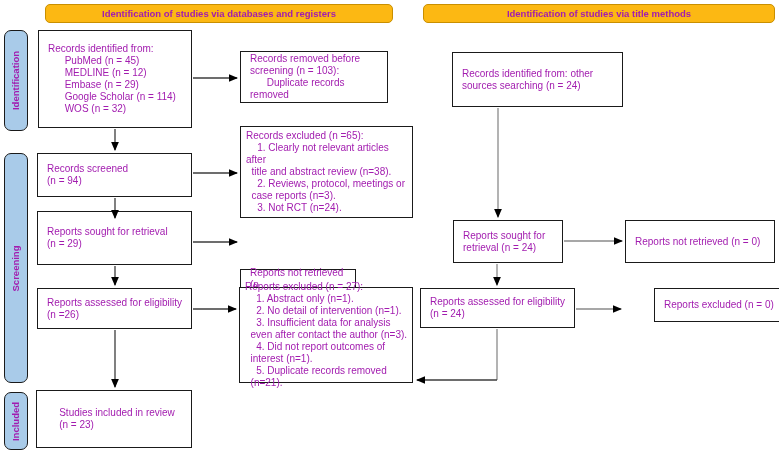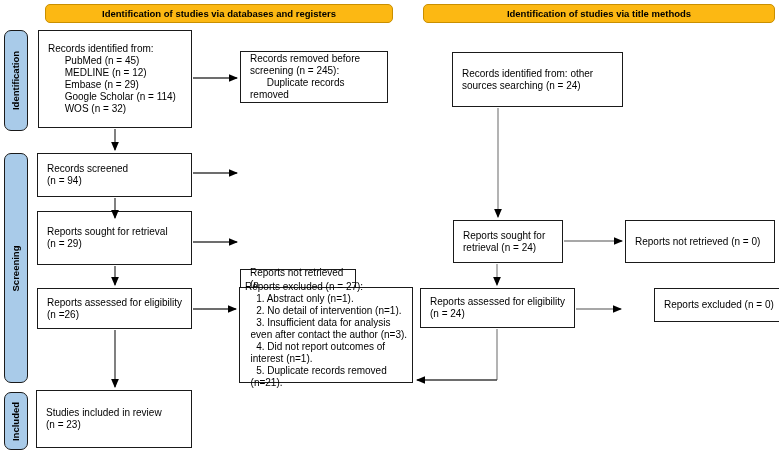--- a/index.html
+++ b/index.html
@@ -1,18 +1,18 @@
 <!DOCTYPE html>
 <html style="--header-fill: #FCB813; --header-border: #C98F00; --stage-fill: #A9CBE9; --stage-border: #1a1a1a; --box-border: #1a1a1a; --line-dark: #3d3d3d; --line-gray: #8a8a8a; --arrowhead: #000000;"><head>
 <meta charset="utf-8">
 <style>
   html,body { margin:0; padding:0; background:#fff; }
   .canvas {
     position:relative; width:779px; height:454px; background:#ffffff;
-    font-family:"Liberation Sans", sans-serif; color:#000000; overflow:hidden;
+    font-family:"Liberation Sans", sans-serif; color:#a21caf; overflow:hidden;
   }
   .hdr {
     position:absolute; box-sizing:border-box;
     background:var(--header-fill,#FCB813);
     border:1.5px solid var(--header-border,#C98F00);
     border-radius:5px;
     display:flex; align-items:center; justify-content:center;
     font-weight:bold; font-size:9.5px; text-align:center;
   }
   .vlabel {
@@ -74,29 +74,37 @@
 (n = 94)</span>
   </div>
   <div class="node pad-std" style="left:37px; top:211px; width:155px; height:54px;">
     <span>Reports sought for retrieval
 (n = 29)</span>
   </div>
   <div class="node pad-std" style="left:37px; top:288px; width:155px; height:41px;">
     <span>Reports assessed for eligibility
 (n =26)</span>
   </div>
-  <div class="node pad-std" style="left:36px; top:390px; width:156px; height:58px;">
+  <div class="node pad-std" style="left:36px; top:390px; width:156px; height:58px;justify-content:center;">
     <span>Studies included in review
 (n = 23)</span>
   </div>
 
   <div class="node pad-std" style="left:240px; top:51px; width:148px; height:52px;">
     <span>Records removed before
-screening (n = 245):
+screening (n = 103):
       Duplicate records removed</span>
+  </div>
+  <div class="node pad-tight" style="left:240px; top:126px; width:173px; height:92px;">
+    <span>Records excluded (n =65):
+    1. Clearly not relevant articles after
+  title and abstract review (n=38).
+    2. Reviews, protocol, meetings or
+  case reports (n=3).
+    3. Not RCT (n=24).</span>
   </div>
   <div class="node pad-std" style="left:240px; top:231px; width:116px; height:31px;margin-top:38px;">
     <span>Reports not retrieved (n
 = 0)</span>
   </div>
   <div class="node pad-tight" style="left:239px; top:287px; width:174px; height:96px;">
     <span>Reports excluded (n = 27):
     1. Abstract only (n=1).
     2. No detail of intervention (n=1).
     3. Insufficient data for analysis

